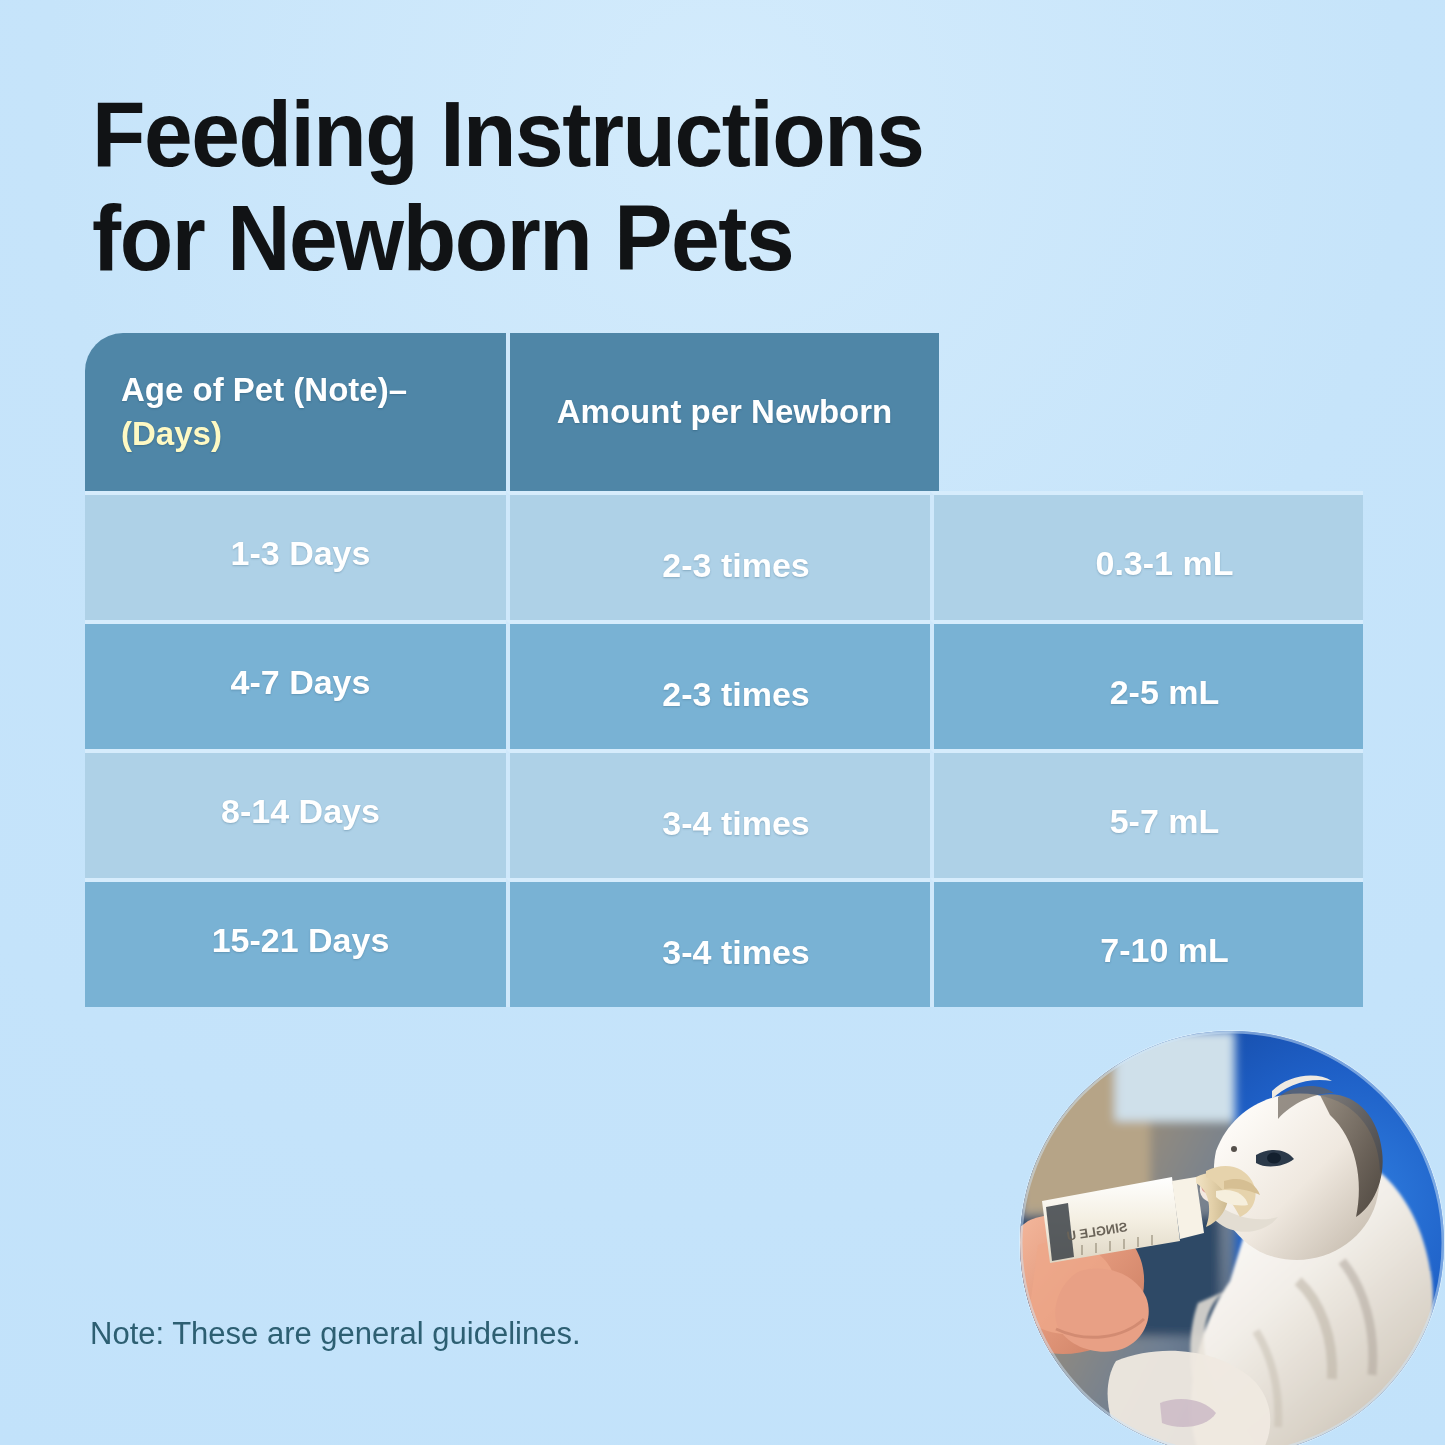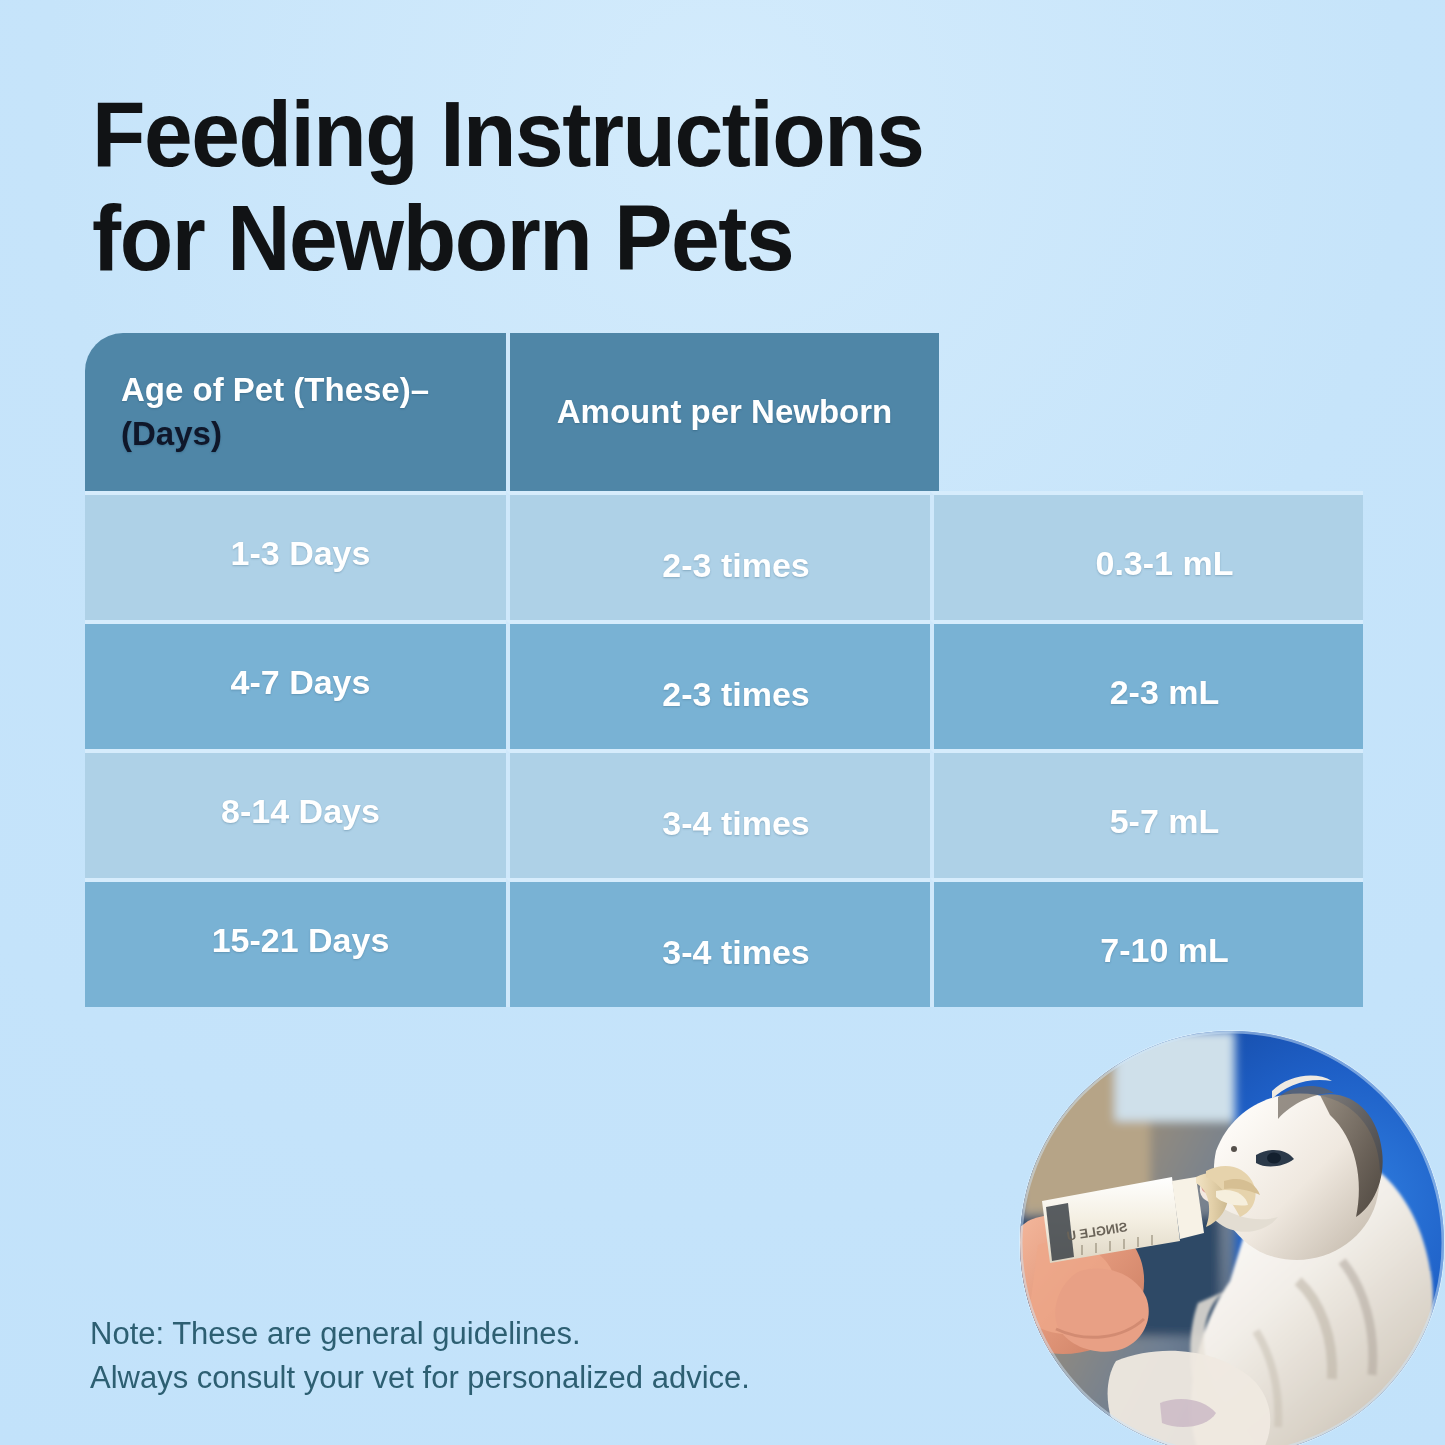--- a/index.html
+++ b/index.html
@@ -73,21 +73,21 @@
     height: 158px;
     background: #4f86a7;
     font-size: 33px;
     font-weight: bold;
     line-height: 44px;
     text-shadow: 0 1px 2px rgba(30,70,95,0.35);
   }
   .header-row .cell.c0 { justify-content: flex-start; padding-left: 36px; text-align: left; }
   .hdr-sub {
     display: block;
-    color: #0f172a;
+    color: #fef9c3;
   }
   .hdr-stack { display: block; }
 
   
   .row .cell + .cell { border-left: 4px solid #cfe8fb; }
   .row + .row .cell { border-top: 4px solid #d6ecfc; }
 
   .row-light .cell { background: #aed1e7; height: 129px; }
   .row-dark  .cell { background: #79b2d4; height: 129px; }
 
@@ -136,42 +136,42 @@
   <div class="title-block">
     <div class="title-line">Feeding Instructions</div>
     <div class="title-line">for Newborn Pets</div>
   </div>
 
   <div class="table">
 
     <div class="row header-row">
       <div class="cell c0">
         <span class="hdr-stack">
-          <span>Age of Pet (These)–</span>
+          <span>Age of Pet (Note)–</span>
           <span class="hdr-sub">(Days)</span>
         </span>
       </div>
       <div class="cell c2">
         <span class="hdr-stack">
           <span>Amount per</span>
           <span>Newborn</span>
         </span>
       </div>
     </div>
 
     <div class="row row-light">
       <div class="cell c0">1-3 Days</div>
       <div class="cell c1">2-3 times</div>
       <div class="cell c2">0.3-1 mL</div>
     </div>
 
     <div class="row row-dark">
       <div class="cell c0">4-7 Days</div>
       <div class="cell c1">2-3 times</div>
-      <div class="cell c2">2-3 mL</div>
+      <div class="cell c2">2-5 mL</div>
     </div>
 
     <div class="row row-light">
       <div class="cell c0">8-14 Days</div>
       <div class="cell c1">3-4 times</div>
       <div class="cell c2">5-7 mL</div>
     </div>
 
     <div class="row row-dark">
       <div class="cell c0">15-21 Days</div>
@@ -312,16 +312,15 @@
           <line x1="132" y1="204" x2="132" y2="214"></line>
         </g>
       </g>
 
       <circle cx="212" cy="212" r="211" fill="none" stroke="#cfe6f7" stroke-width="3" opacity="0.5"></circle>
     </svg>
   </div>
 
   <div class="note">
     <span>Note: These are general guidelines.</span>
-    <span>Always consult your vet for personalized advice.</span>
   </div>
 
 </div>
 
 </body></html>

